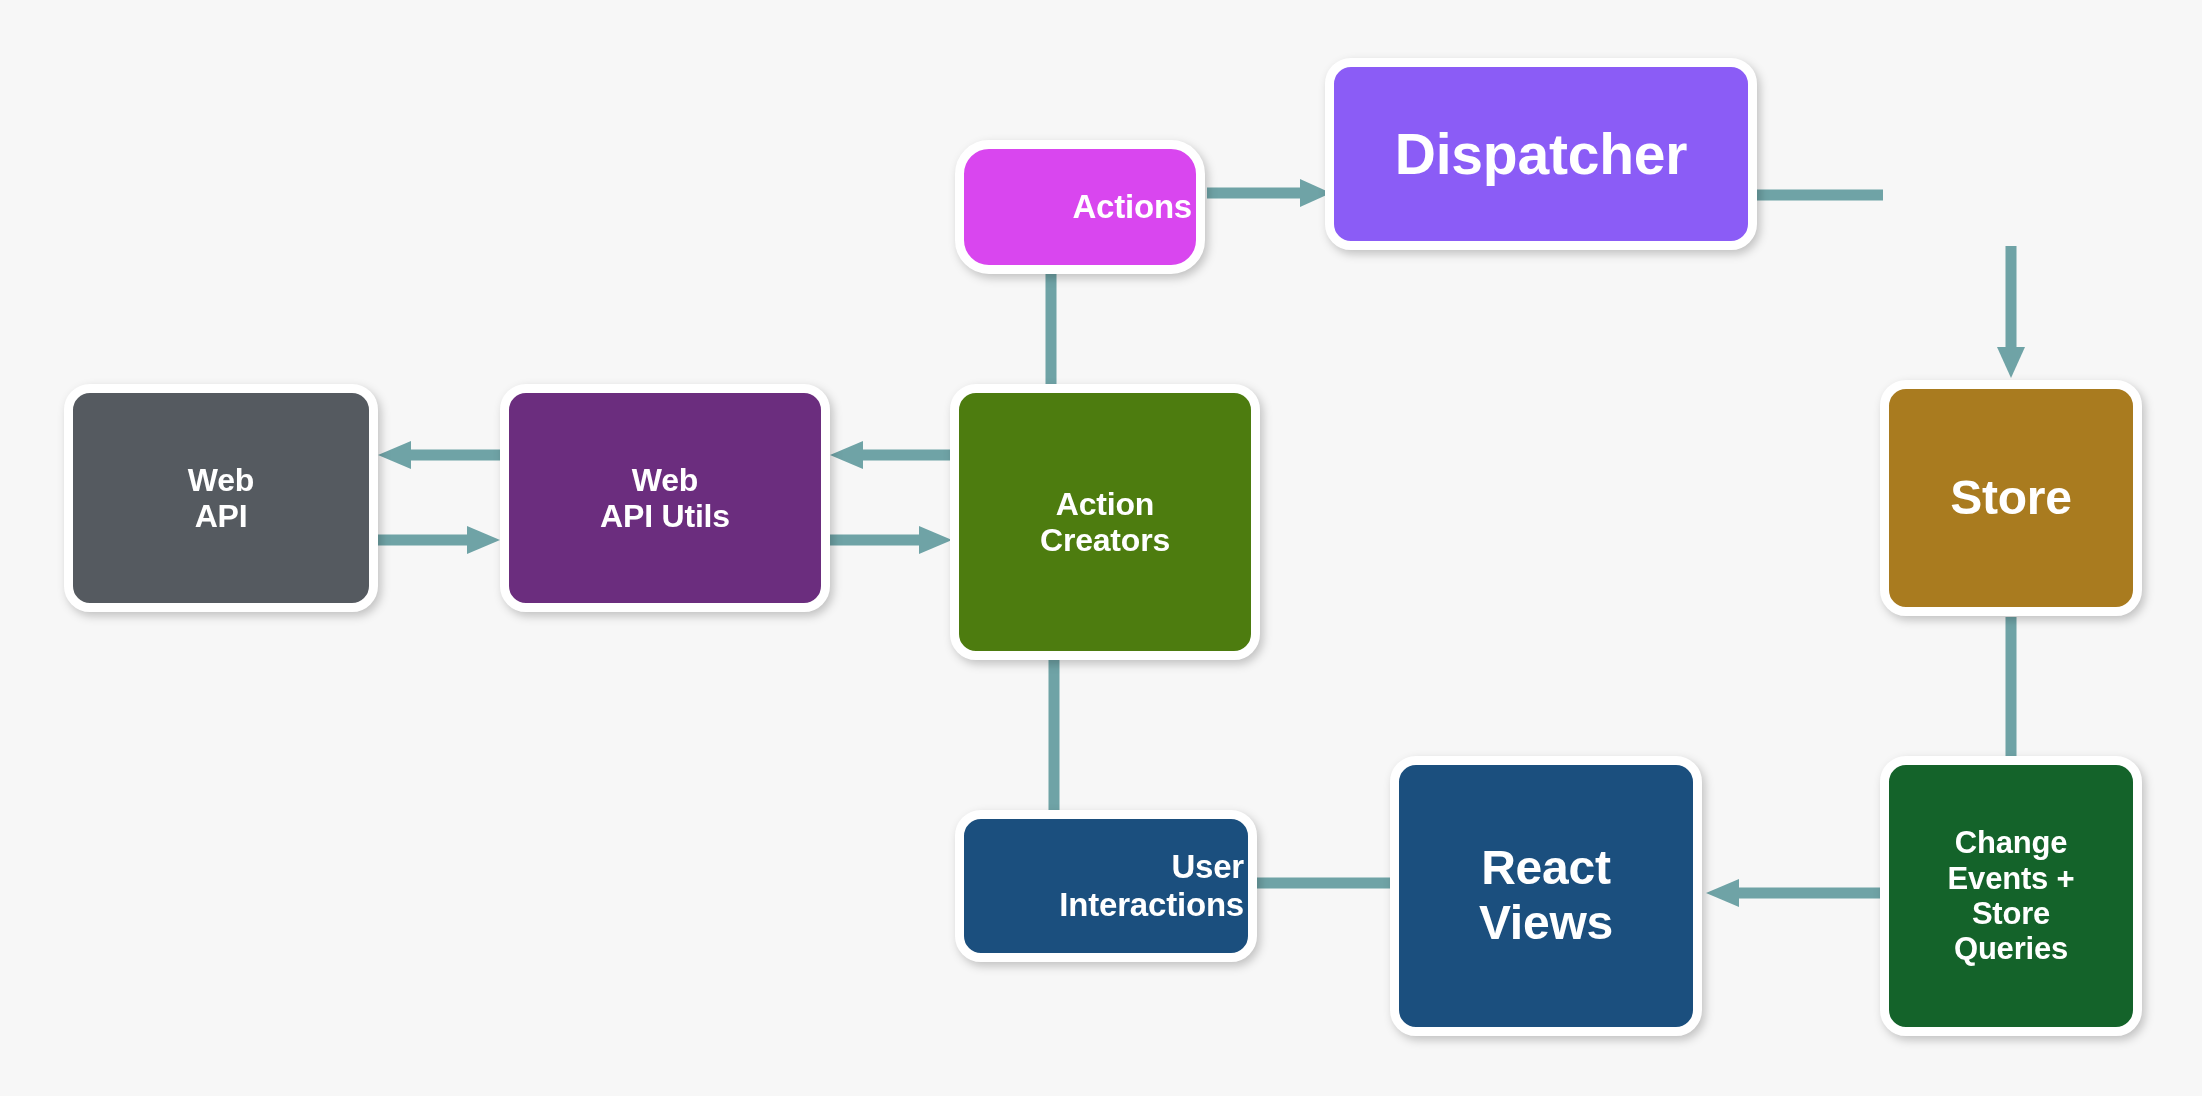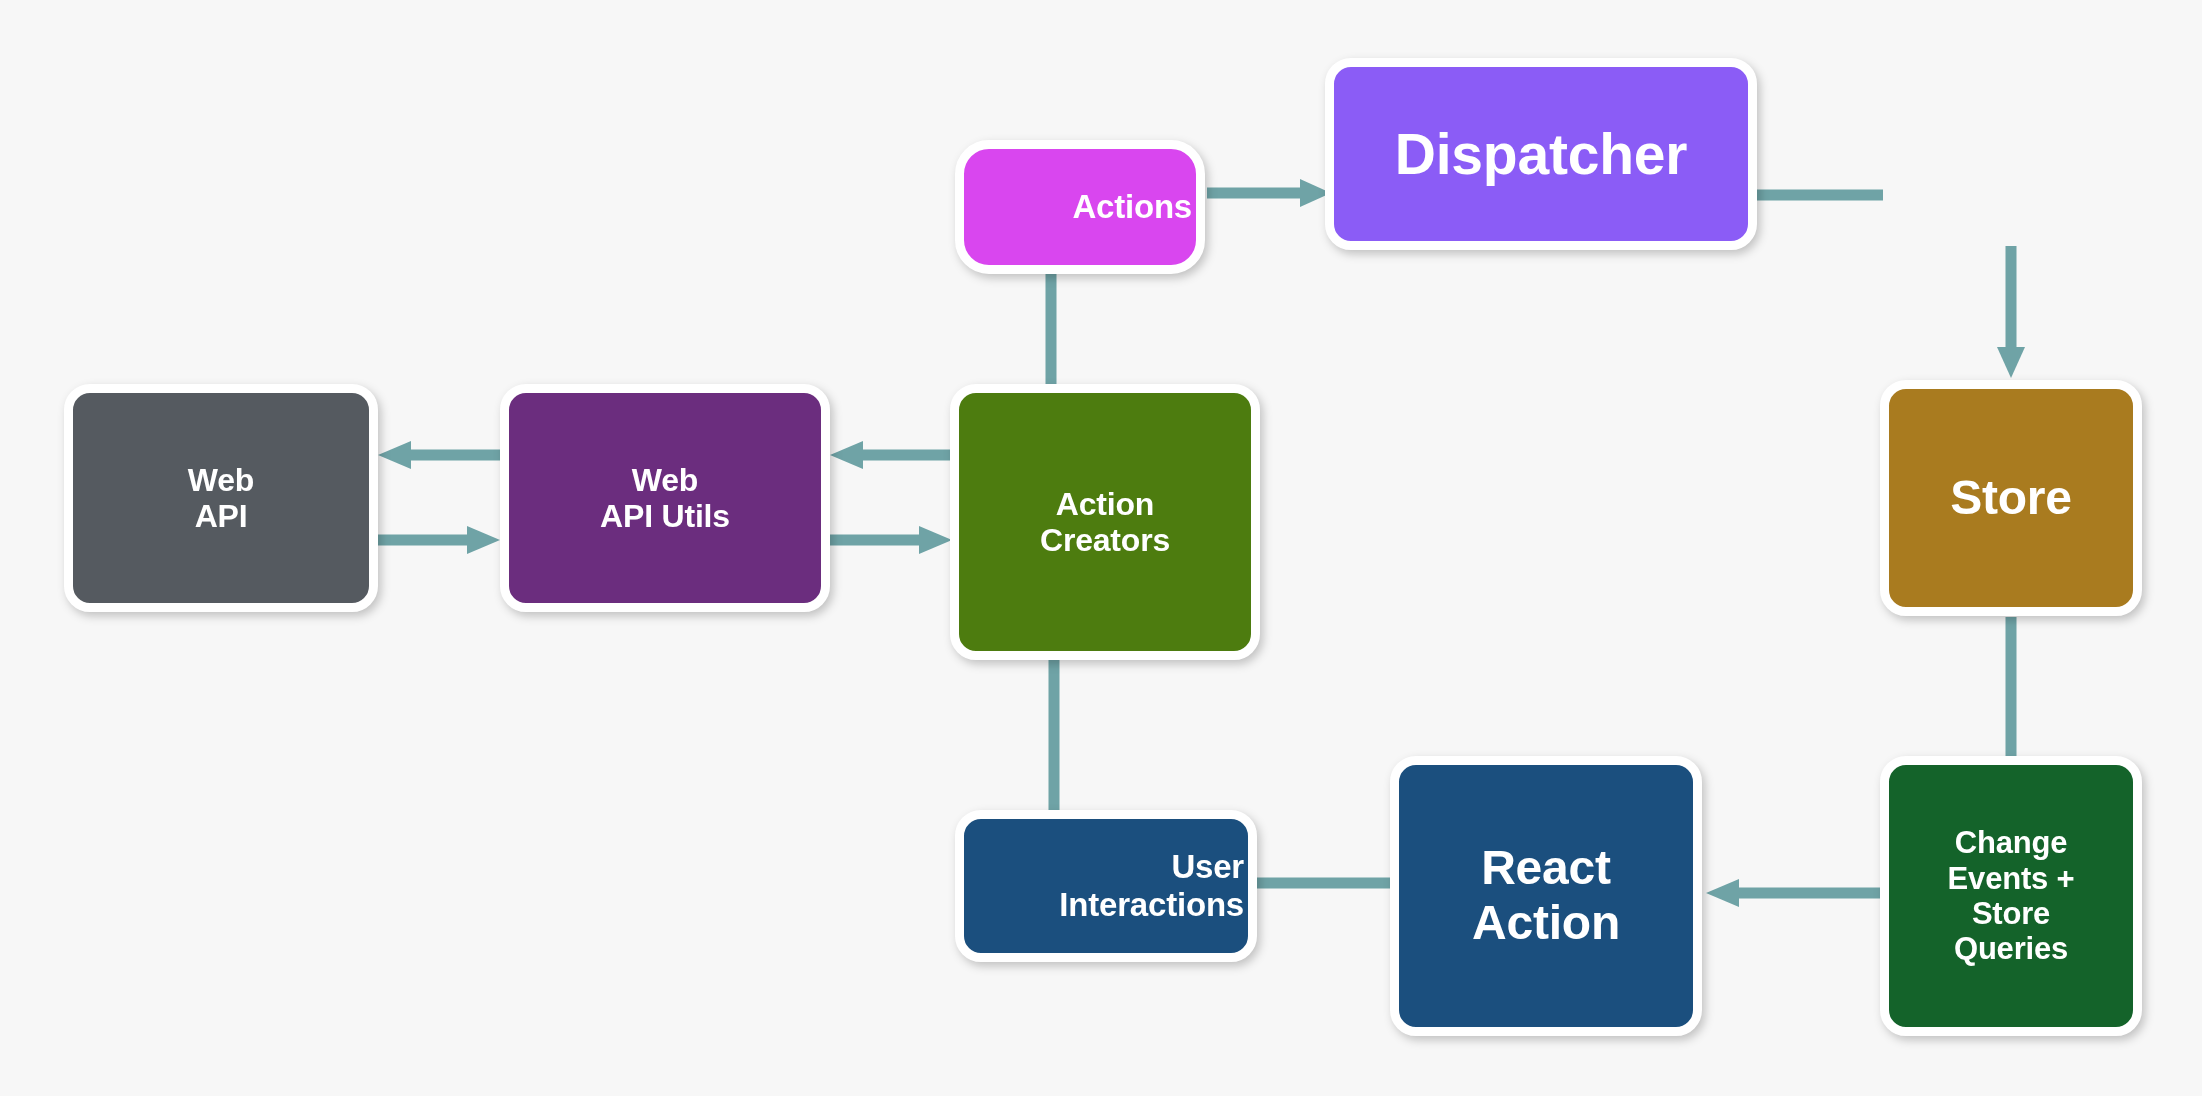--- a/index.html
+++ b/index.html
@@ -155,21 +155,21 @@
 
   <div class="node sz-xs" style="left:1880px; top:756px; width:262px; height:280px; background:#14632a;">
     <span class="label">Change
 Events +
 Store
 Queries</span>
   </div>
 
   <div class="node sz-lg" style="left:1390px; top:756px; width:312px; height:280px; background:#1b4f7e;">
     <span class="label">React
-Action</span>
+Views</span>
   </div>
 
   <div class="node sz-sm" style="left:955px; top:810px; width:302px; height:152px; background:#1b4f7e;text-align:right;">
     <span class="label">User
 Interactions</span>
   </div>
 
   <div class="node sz-md" style="left:950px; top:384px; width:310px; height:276px; background:#4d7c0f;justify-content:flex-end;">
     <span class="label">Action
 Creators</span>

